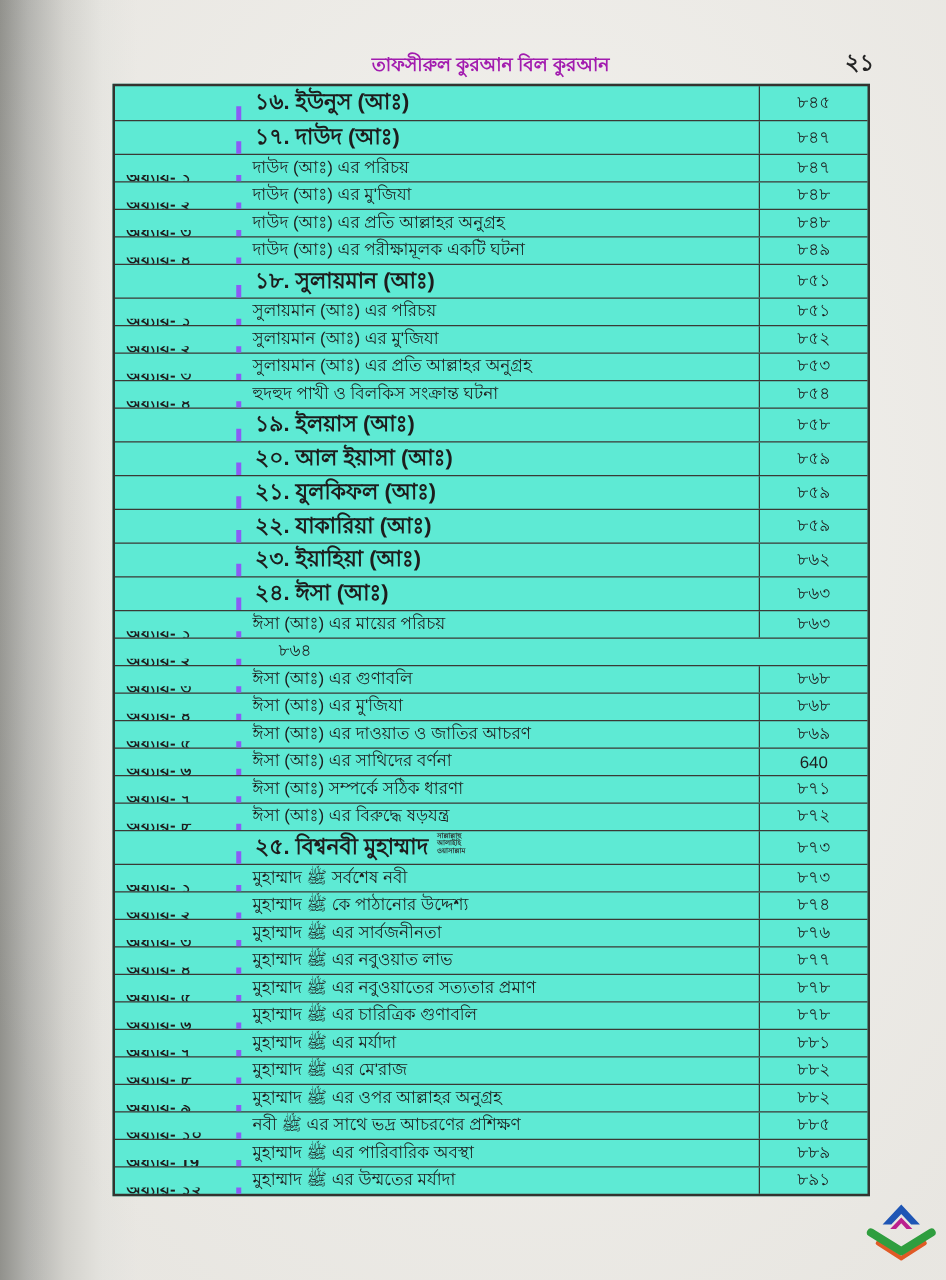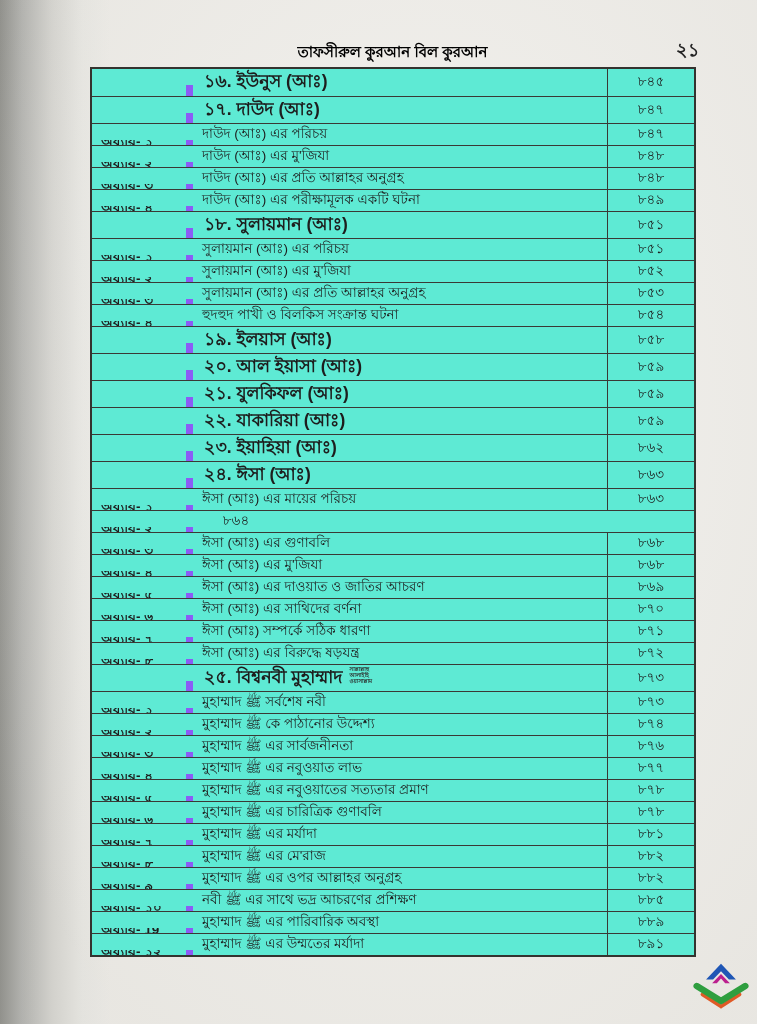--- a/index.html
+++ b/index.html
@@ -14,39 +14,39 @@
     position:absolute; left:0; top:0; bottom:0; width:110px;
     background:linear-gradient(90deg,#94948f 0px,#b5b5b1 22px,#d6d5d0 52px,#e8e7e2 82px,rgba(237,235,230,0) 110px);
   }
   .paper-tint {
     position:absolute; inset:0;
     background:radial-gradient(ellipse at 55% 40%, rgba(255,255,255,0.35), rgba(0,0,0,0.02) 85%);
     pointer-events:none;
   }
   .header-title {
     position:absolute; top:40px; left:90px; width:605px;
-    text-align:center; font-size:15px; font-weight:600; color:#000000;
+    text-align:center; font-size:15px; font-weight:600; color:#a21caf;
   }
   .header-pagenum {
     position:absolute; top:36px; right:58px;
     font-size:18px; font-weight:600; color:#242424;
     transform:rotate(3deg);
   }
   .toc {
     position:absolute; left:90px; top:67px; width:606px;
     border:2px solid #34332f;
     background:#5eead4;
     box-sizing:border-box;
   }
   .row { display:flex; border-top:1px solid #3a3935; box-sizing:border-box; }
   .row:first-child { border-top:none; }
   .row.chapter { height:22px; }
   .row.section { height:27px; }
   .c1 {
-    width:101px; flex:0 0 101px; border-right:7px solid #8b5cf6;
+    width:101px; flex:0 0 101px; border-right:4px solid #8b5cf6;
     display:flex; align-items:center; padding-left:9px; box-sizing:border-box;
     font-size:13.5px; font-weight:600; white-space:nowrap; overflow:hidden;margin-top:16px;
   }
   .c2 {
     flex:1 1 auto; border-right:1px solid #3a3935;
     display:flex; align-items:center; padding-left:9px; box-sizing:border-box;
     font-size:13.5px; font-weight:400; white-space:nowrap; overflow:hidden;
   }
   .row.section .c2 { font-size:17.5px; font-weight:700; padding-left:11px; }
   .c3 {
@@ -220,21 +220,21 @@
       <div class="c2">
         <span>ঈসা (আঃ) এর দাওয়াত ও জাতির আচরণ</span>
       </div>
       <div class="c3">৮৬৯</div>
     </div>
     <div class="row chapter">
       <div class="c1">অধ্যায়- ৬</div>
       <div class="c2">
         <span>ঈসা (আঃ) এর সাথিদের বর্ণনা</span>
       </div>
-      <div class="c3">৮৭০</div>
+      <div class="c3">640</div>
     </div>
     <div class="row chapter">
       <div class="c1">অধ্যায়- ৭</div>
       <div class="c2">
         <span>ঈসা (আঃ) সম্পর্কে সঠিক ধারণা</span>
       </div>
       <div class="c3">৮৭১</div>
     </div>
     <div class="row chapter">
       <div class="c1">অধ্যায়- ৮</div>

